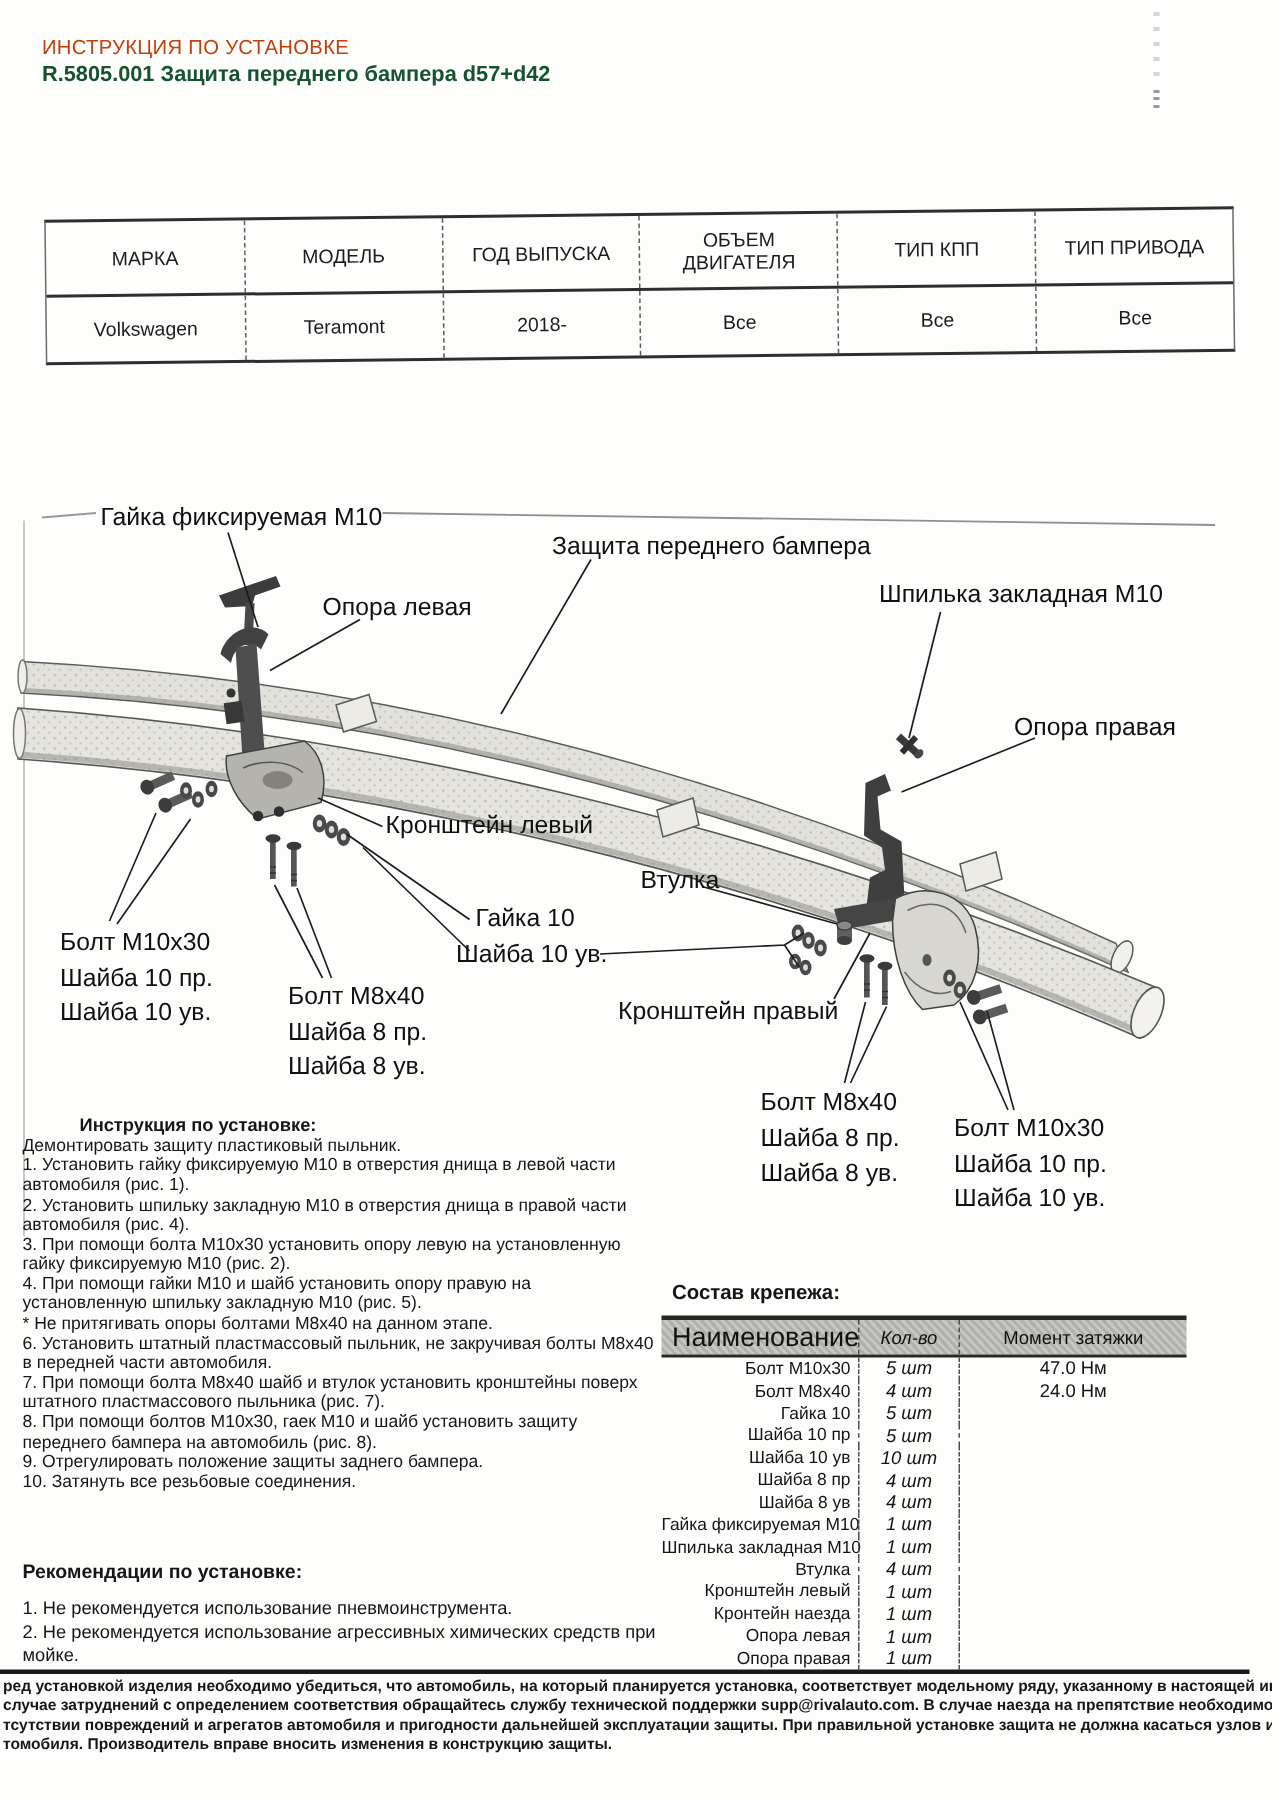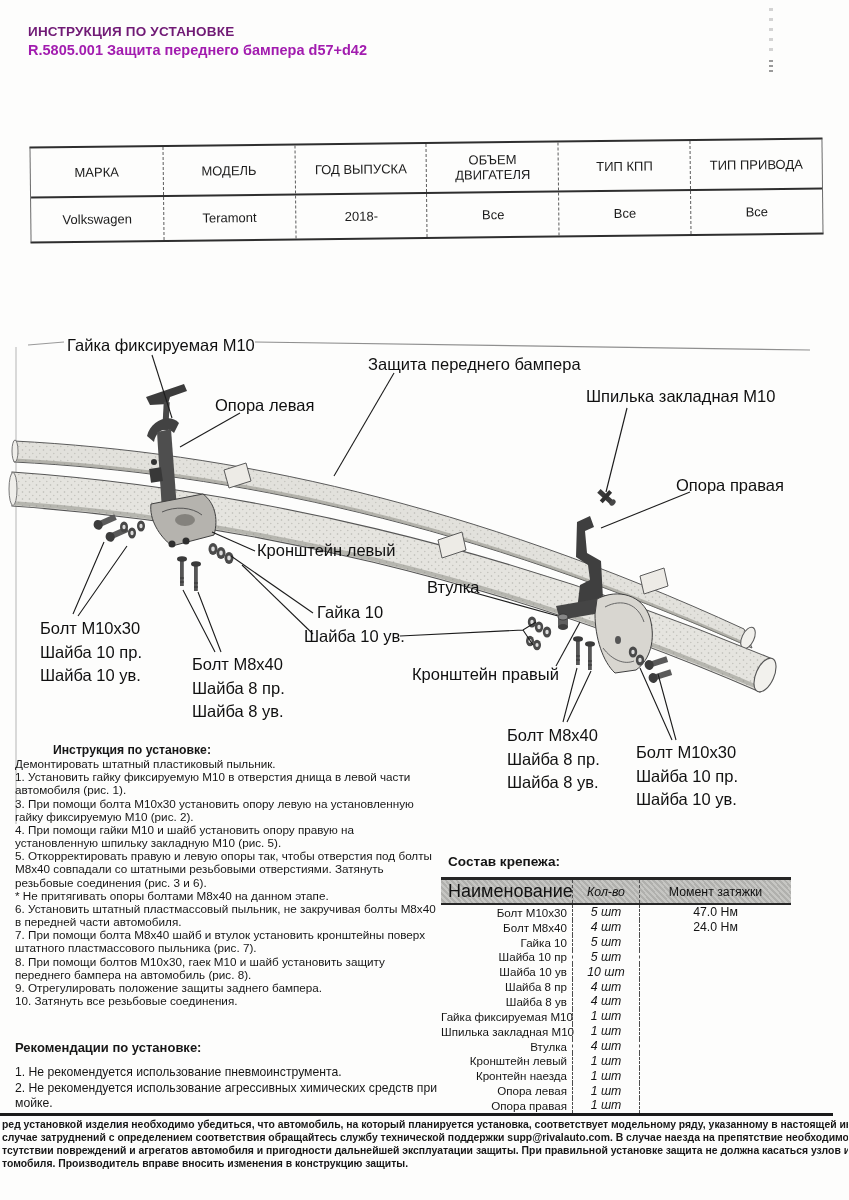--- a/index.html
+++ b/index.html
@@ -1,20 +1,20 @@
 <!DOCTYPE html>
 <html><head>
 <meta charset="utf-8">
 <style>
   html,body{margin:0;padding:0;background:#fff;}
   .page{position:relative;width:849px;height:1200px;background:#fdfdfc;overflow:hidden;
         font-family:"Liberation Sans",sans-serif;color:#1a1a1a;}
   .abs{position:absolute;}
-  .title1{left:28px;top:24px;font-size:13.5px;font-weight:700;letter-spacing:.2px;color:#701a75;}
-  .title2{left:28px;top:42px;font-size:14.5px;font-weight:700;color:#a21caf;}
+  .title1{left:28px;top:24px;font-size:13.5px;font-weight:400;letter-spacing:.2px;color:#c2410c;}
+  .title2{left:28px;top:42px;font-size:14.5px;font-weight:700;color:#14532d;}
   .artifact{left:769px;top:8px;width:4px;height:48px;
      background:repeating-linear-gradient(#c9c9c9 0 3px,transparent 3px 10px);opacity:.8;}
   .artifact2{left:769px;top:60px;width:4px;height:14px;background:repeating-linear-gradient(#9a9a9a 0 2px,transparent 2px 5px);}
 
   
   .spec{left:30px;top:142px;width:791px;transform:rotate(-0.65deg);
         border-top:2.5px solid #2e2e2e;border-bottom:2.5px solid #2e2e2e;
         border-left:1px solid #6a6a6a;border-right:1px solid #6a6a6a;}
   .spec-row{display:grid;grid-template-columns:repeat(6,1fr);}
   .spec-head{height:48px;border-bottom:2px solid #2e2e2e;}
@@ -285,25 +285,25 @@
     <div>Шайба 8 ув.</div>
   </div>
   <div class="dgroup" style="left:636px;top:741px;">
     <div>Болт М10х30</div>
     <div>Шайба 10 пр.</div>
     <div>Шайба 10 ув.</div>
   </div>
 
   <div class="abs instr">
     <div class="instr-title">Инструкция по установке:</div>
-    <div>Демонтировать штатный пластиковый пыльник.</div>
+    <div>Демонтировать защиту пластиковый пыльник.</div>
     <div>1. Установить гайку фиксируемую М10  в отверстия днища в левой части автомобиля (рис. 1).</div>
+    <div>2. Установить шпильку закладную М10  в отверстия днища в правой части автомобиля (рис. 4).</div>
     <div>3. При помощи болта М10х30 установить опору левую на установленную гайку фиксируемую М10 (рис. 2).</div>
     <div>4. При помощи гайки М10 и шайб установить опору правую на установленную шпильку закладную М10 (рис. 5).</div>
-    <div>5. Откорректировать правую и левую опоры так, чтобы отверстия под болты М8х40 совпадали со штатными резьбовыми отверстиями. Затянуть резьбовые соединения (рис. 3 и 6).</div>
     <div>* Не притягивать опоры болтами М8х40 на данном этапе.</div>
     <div>6. Установить штатный пластмассовый пыльник, не закручивая болты М8х40 в передней части автомобиля.</div>
     <div>7. При помощи болта М8х40 шайб и втулок установить кронштейны поверх штатного пластмассового пыльника (рис. 7).</div>
     <div>8. При помощи болтов М10х30, гаек М10 и шайб установить защиту переднего бампера на автомобиль (рис. 8).</div>
     <div>9. Отрегулировать положение защиты заднего бампера.</div>
     <div>10. Затянуть все резьбовые соединения.</div>
   </div>
 
   <div class="abs recs">
     <div class="recs-title">Рекомендации по установке:</div>

